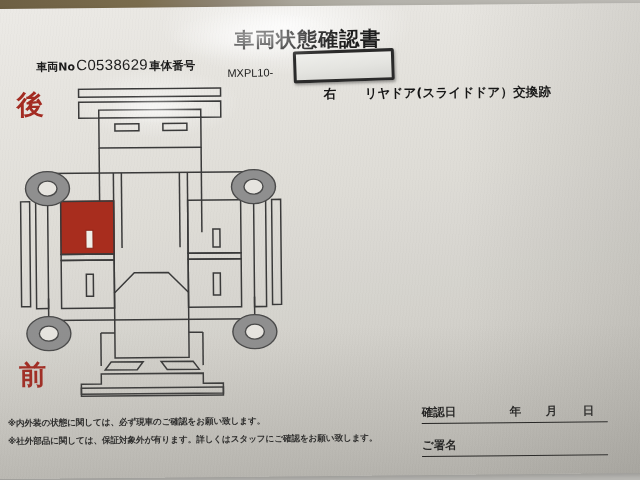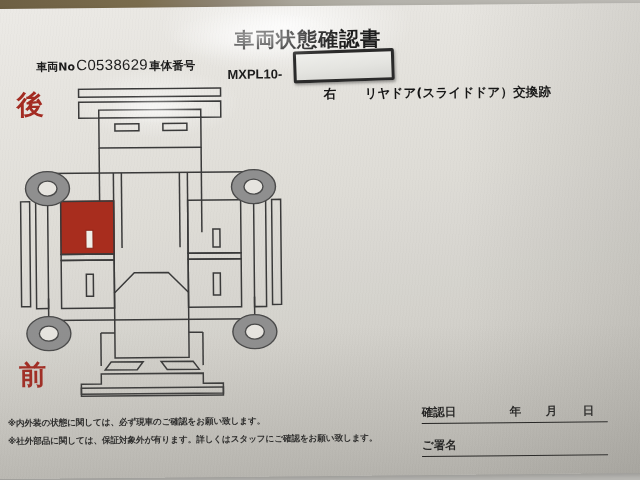--- a/index.html
+++ b/index.html
@@ -83,21 +83,21 @@
     white-space: nowrap;
   }
   .lbl-chassisno {
     position: absolute; left: 163px; top: 51px;
     font-size: 11.5px; font-weight: 700; color: #1c1c1c;
     font-family: "DejaVu Sans", sans-serif;
     white-space: nowrap;
   }
   .val-chassisno {
     position: absolute; left: 241px; top: 60px;
-    font-size: 13px; font-weight: 700; color: #1c1c1c;
+    font-size: 11px; font-weight: 400; color: #1c1c1c;
     white-space: nowrap;
   }
   
   .redaction {
     position: absolute;
     left: 307px; top: 44px;
     width: 95px; height: 26px;
     background: linear-gradient(175deg, #efefec 0%, #e4e4e0 55%, #d6d6d2 100%);
     border: 3px solid #2a2a2a;
     border-radius: 2px;

